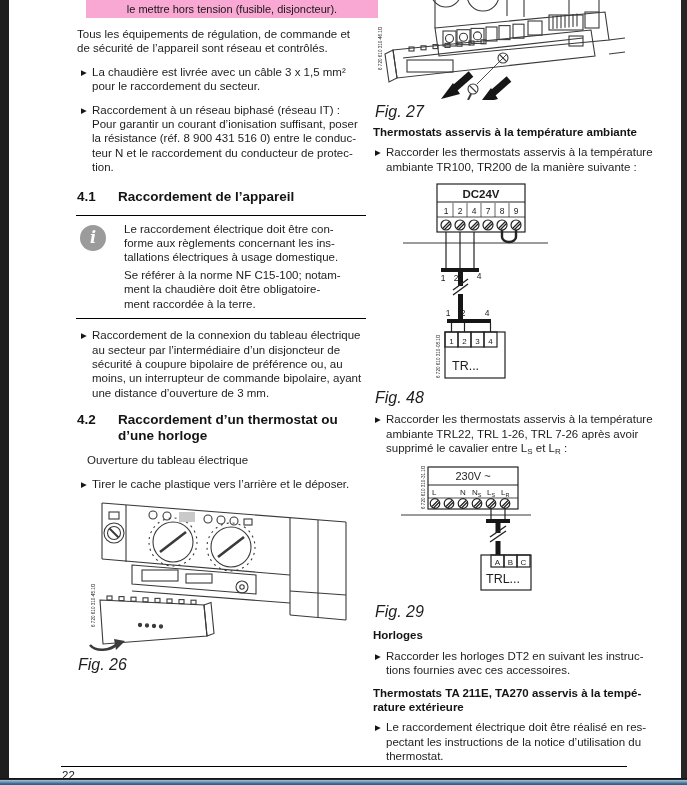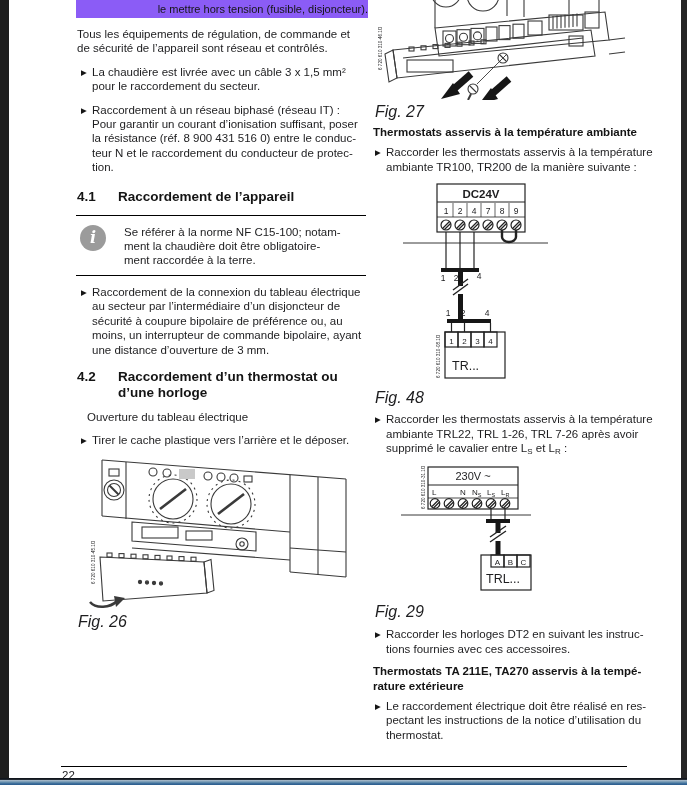--- a/index.html
+++ b/index.html
@@ -4,21 +4,21 @@
 <style>
   html,body{margin:0;padding:0;background:#fff;}
   .screen{position:relative;width:687px;height:785px;background:#ffffff;overflow:hidden;
           font-family:"Liberation Sans",sans-serif;color:#1d1d1f;}
   .edge-left{position:absolute;left:0;top:0;width:9px;height:779px;background:#1e1e1e;}
   .edge-right{position:absolute;left:681px;top:0;width:6px;height:779px;background:#262626;}
   .bottom-bar{position:absolute;left:0;bottom:0;width:687px;height:7px;z-index:10;
     background:linear-gradient(180deg,#11161d 0%,#11161d 20%,#a3b7c7 34%,#6e95b2 58%,#3e6f9b 78%,#295a8b 100%);}
   .col-left{position:absolute;left:76px;top:0;width:292px;}
   .col-right{position:absolute;left:373px;top:0;width:308px;}
-  .warn{width:292px;background:#8b5cf6;color:#161616;font-size:11px;line-height:18px;height:18px;text-align:right;}
+  .warn{width:292px;background:#f9a8d4;color:#161616;font-size:11px;line-height:18px;height:18px;text-align:center;margin-left:10px;}
   .body-p{font-size:11.5px;line-height:14.4px;white-space:pre-line;margin:9px 0 0 1px;}
   .bullet{display:flex;margin:9px 0 0 0;padding-left:5px;}
   .bullet .mark{width:11px;flex:none;font-size:7.5px;padding-top:3px;color:#161616;}
   .bullet .txt{font-size:11.5px;line-height:14.4px;white-space:pre-line;}
   .sec{display:flex;font-size:13.5px;line-height:16px;font-weight:bold;margin:14px 0 0 1px;color:#141414;}
   .sec .num{width:41px;flex:none;}
   .sec .ttl{white-space:pre-line;}
   .infobox{margin:10px 0 0 0;width:290px;border-top:1.3px solid #000;border-bottom:1.3px solid #000;
            padding:6px 0 7px 0;display:flex;}
   .info-icon{width:26px;height:26px;border-radius:50%;background:#9b9b9b;color:#fff;text-align:center;
@@ -64,20 +64,23 @@
     </div>
 
     <div class="sec">
       <span class="num">4.1</span>
       <span class="ttl">Raccordement de l’appareil</span>
     </div>
 
     <div class="infobox">
       <div class="info-icon">i</div>
       <div>
+        <div class="txt">Le raccordement électrique doit être con-
+forme aux règlements concernant les ins-
+tallations électriques à usage domestique.</div>
         <div class="txt p2">Se référer à la norme NF C15-100; notam-
 ment la chaudière doit être obligatoire-
 ment raccordée à la terre.</div>
       </div>
     </div>
 
     <div class="bullet">
       <span class="mark">▶</span>
       <span class="txt">Raccordement de la connexion du tableau électrique
 au secteur par l’intermédiaire d’un disjoncteur de
@@ -401,20 +404,21 @@
       <text x="128" y="30" font-size="8"><tspan>L</tspan><tspan font-size="5.5" dy="1.5">R</tspan></text>
       <text x="124.5" y="99.5" font-size="8" text-anchor="middle">A</text>
       <text x="137.5" y="99.5" font-size="8" text-anchor="middle">B</text>
       <text x="150.5" y="99.5" font-size="8" text-anchor="middle">C</text>
       <text x="113" y="118" font-size="12.5">TRL...</text>
       <text transform="rotate(-90 52 44)" x="52" y="44" font-size="4.6" fill="#666">6 720 610 310-31.1O</text>
     </svg>
 
     <div class="figlabel">Fig. 29</div>
 
+    <div class="subhead" style="margin-top:7px;">Horloges</div>
 
     <div class="bullet" style="margin-top:6px;padding-left:2px;">
       <span class="mark">▶</span>
       <span class="txt">Raccorder les horloges DT2 en suivant les instruc-
 tions fournies avec ces accessoires.</span>
     </div>
 
     <div class="subhead" style="margin-top:8px;">Thermostats TA 211E, TA270 asservis à la tempé-
 rature extérieure</div>
 

